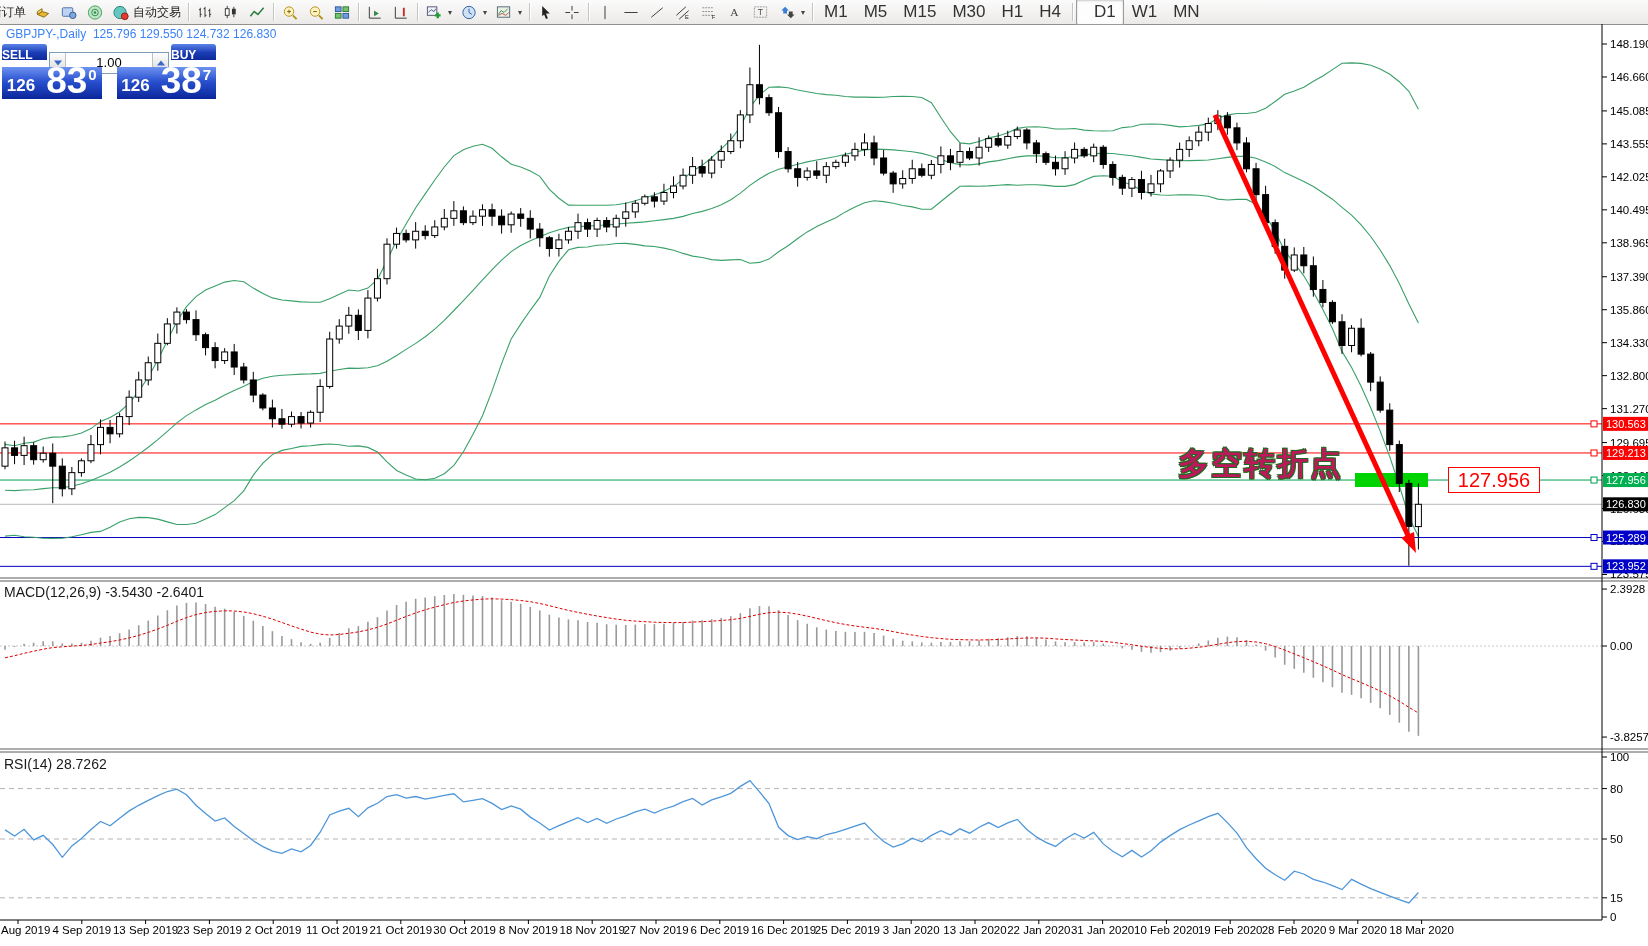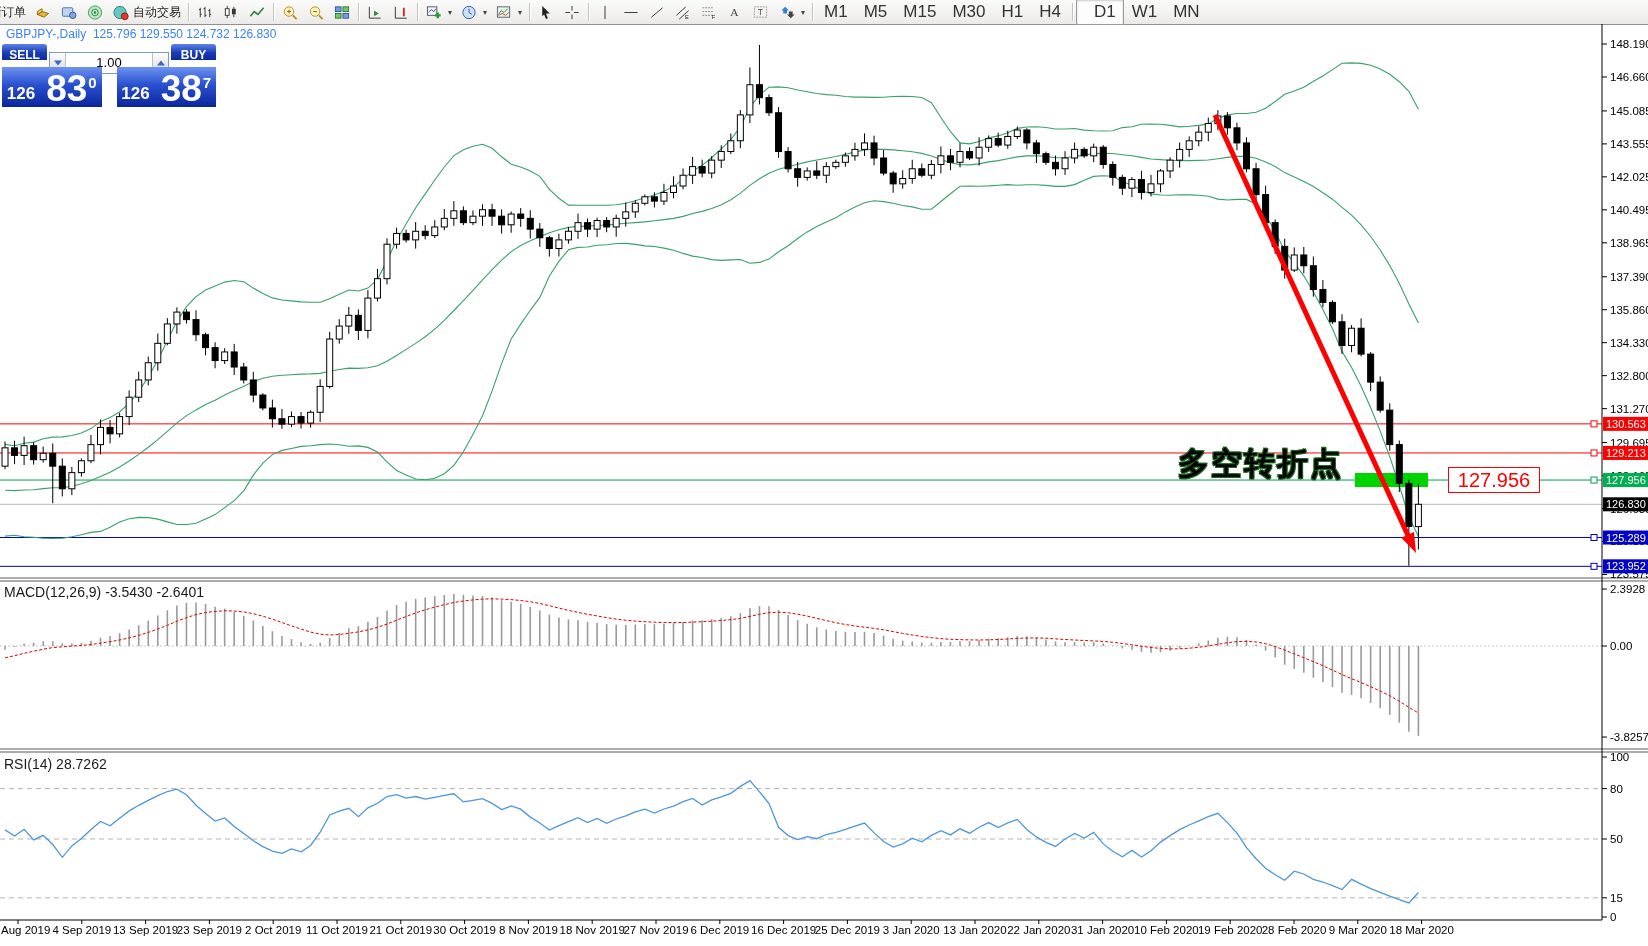--- a/index.html
+++ b/index.html
@@ -11,39 +11,39 @@
   .tsep{width:1px;height:18px;background:#c4c4c4;margin:0 3px;box-shadow:1px 0 0 #fff;}
   .tfbtn{padding:2px 7px;font-size:17px;color:#333;border:1px solid transparent;border-radius:2px;}
   .tfbtn.active{background:#fdfdfd;border:1px solid #9a9a9a;box-shadow:inset 0 1px 2px rgba(0,0,0,.2);padding-left:17px;}
   .drop{font-size:8px;color:#444;margin-left:2px;}
   .icon18{width:18px;height:17px;display:inline-block;}
   
   #symbolinfo{position:absolute;left:6px;top:27px;font-size:12px;color:#3b82f6;}
   
   #oneclick{position:absolute;left:2px;top:44px;width:214px;height:63px;}
   .oc-row1{position:absolute;left:0;top:0;height:22px;width:214px;display:flex;}
-  .oc-btn{width:45px;height:16px;color:#fff;font-size:12px;font-weight:bold;text-align:center;line-height:22px;
+  .oc-btn{width:45px;height:16px;color:#fff;font-size:12px;font-weight:bold;text-align:left;line-height:22px;
     background:linear-gradient(#5b83e8,#1a3cb4 55%,#0d2a9a);border-radius:3px 3px 0 0;}
   .oc-vol{flex:1;display:flex;height:20px;border:1px solid #7f9db9;background:#fff;margin:8px 2px;}
   .oc-volbtn{width:15px;background:linear-gradient(#fefefe,#d8d8d8);border-right:1px solid #c0c0c0;position:relative;}
   .oc-volbtn:last-child{border-right:none;border-left:1px solid #c0c0c0;}
   .tri-dn,.tri-up{position:absolute;left:50%;top:50%;transform:translate(-50%,-50%);width:0;height:0;}
   .tri-dn{border-left:4px solid transparent;border-right:4px solid transparent;border-top:5px solid #3a66c8;}
   .tri-up{border-left:4px solid transparent;border-right:4px solid transparent;border-bottom:5px solid #3a66c8;}
   .oc-volval{flex:1;font-size:13px;color:#000;text-align:center;line-height:20px;}
-  .oc-prices{position:absolute;left:0;top:23px;width:214px;height:40px;display:flex;gap:15px;}
+  .oc-prices{position:absolute;left:0;top:23px;width:214px;height:32px;display:flex;gap:15px;}
   .oc-price{flex:1;background:linear-gradient(#6d93f0,#2950cf 45%,#0b259a);color:#fff;display:flex;align-items:flex-end;
     justify-content:center;padding-bottom:3px;}
   .oc-small{font-size:17px;font-weight:bold;line-height:1;margin-bottom:2px;}
   .oc-big{font-size:37px;font-weight:bold;line-height:.85;margin-left:11px;}
   .oc-sup{font-size:15px;font-weight:bold;line-height:1;margin-left:1px;margin-bottom:14px;}
   
   #chartsvg{position:absolute;left:0;top:0;}
   .paneLabel{position:absolute;font-size:14px;color:#1a1a1a;}
-  #cnText{position:absolute;left:1178px;top:443px;width:180px;font-size:31px;font-weight:bold;color:#000000;
+  #cnText{position:absolute;left:1178px;top:443px;width:180px;font-size:31px;font-weight:bold;color:#be185d;
     text-shadow:-1px -1px 0 #1d6b1d,1px -1px 0 #1d6b1d,-1px 1px 0 #1d6b1d,1px 1px 0 #1d6b1d;letter-spacing:2px;white-space:nowrap;}
   #priceCallout{position:absolute;left:1448px;top:467px;width:90px;height:24px;border:1px solid #ff0000;background:#fff;
     color:#ff0000;font-size:20px;text-align:center;line-height:24px;}
 </style>
 </head>
 <body>
 <div id="app">
 
 <div id="toolbar">
       <div class="tbtn" style="overflow: hidden;">

